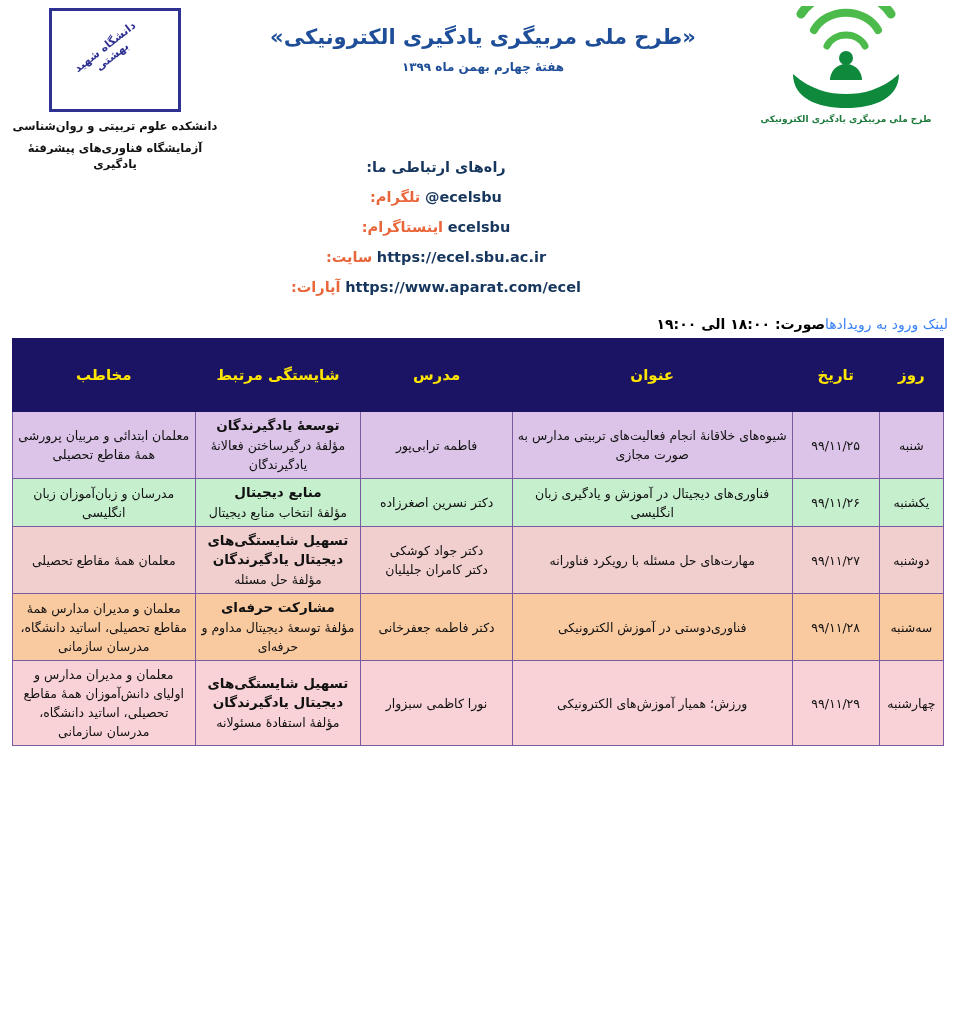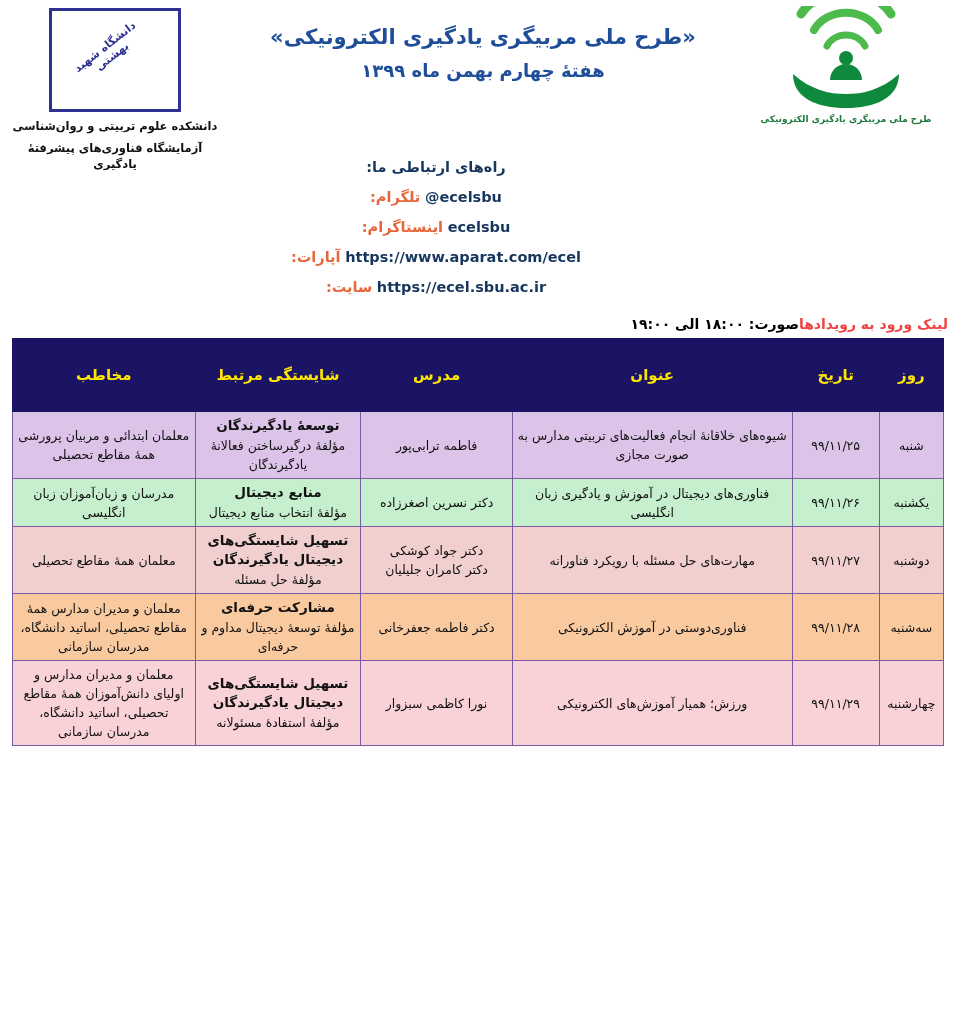--- a/index.html
+++ b/index.html
@@ -73,21 +73,21 @@
   }
   .title-block .main-title {
     color: #1f4e99;
     font-size: 21px;
     font-weight: bold;
     line-height: 30px;
     direction: rtl;
   }
   .title-block .sub-title {
     color: #1f4e99;
-    font-size: 18px;
+    font-size: 12px;
     font-weight: bold;
     margin-top: 8px;
     direction: rtl;
   }
 
   .logo-right {
     width: 200px;
     text-align: center;
     order: 1;
   }
@@ -137,22 +137,22 @@
   
   .link-row {
     display: flex;
     flex-direction: row;
     align-items: center;
     direction: rtl;
     padding: 14px 8px 6px 8px;
     font-size: 14px;
   }
   .link-row .entry-label {
-    color: #ef4444;
-    font-weight: bold;
+    color: #3b82f6;
+    font-weight: normal;
     white-space: nowrap;
   }
   .link-row .entry-url {
     flex: 1;
     text-align: center;
     font-family: "Liberation Serif", "DejaVu Serif", serif;
     font-size: 17px;
     font-weight: bold;
     color: #000;
     direction: ltr;
@@ -254,27 +254,27 @@
     <span class="val">@ecelsbu</span>
     <span class="lbl">تلگرام:</span>
   </div>
 
   <div class="line">
     <span class="val">ecelsbu</span>
     <span class="lbl">اینستاگرام:</span>
   </div>
 
   <div class="line">
+    <span class="val">https://ecel.sbu.ac.ir</span>
+    <span class="lbl">سایت:</span>
+  </div>
+
+  <div class="line">
     <span class="val">https://www.aparat.com/ecel</span>
     <span class="lbl">آپارات:</span>
-  </div>
-
-  <div class="line">
-    <span class="val">https://ecel.sbu.ac.ir</span>
-    <span class="lbl">سایت:</span>
   </div>
 </div>
 
 <div class="link-row">
   <div class="entry-label">لینک ورود به رویدادها</div>
   <div class="time">صورت: ۱۸:۰۰ الی ۱۹:۰۰</div>
 </div>
 
 <table class="schedule">
   <colgroup>

